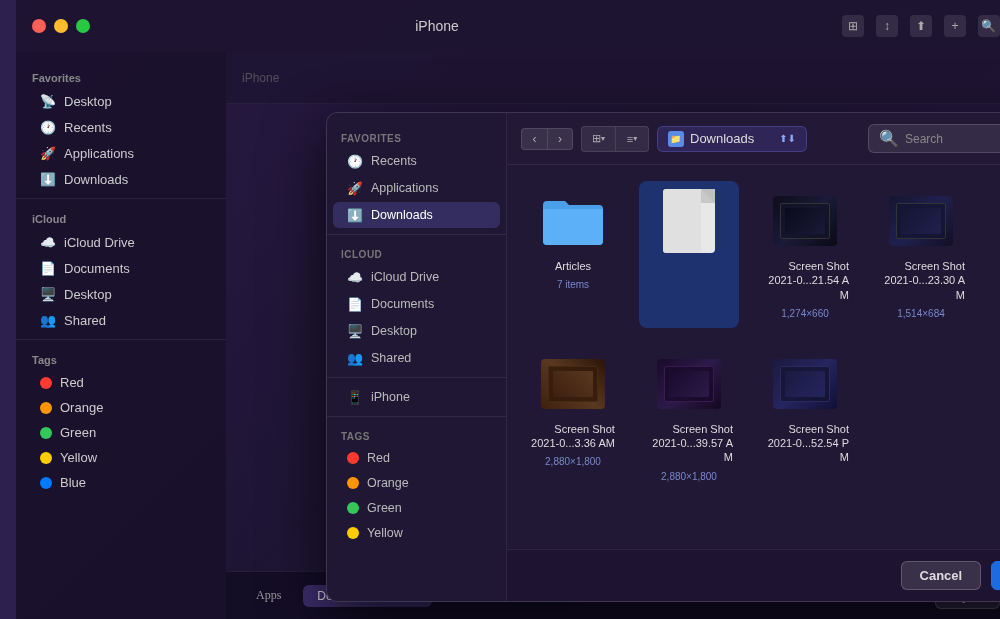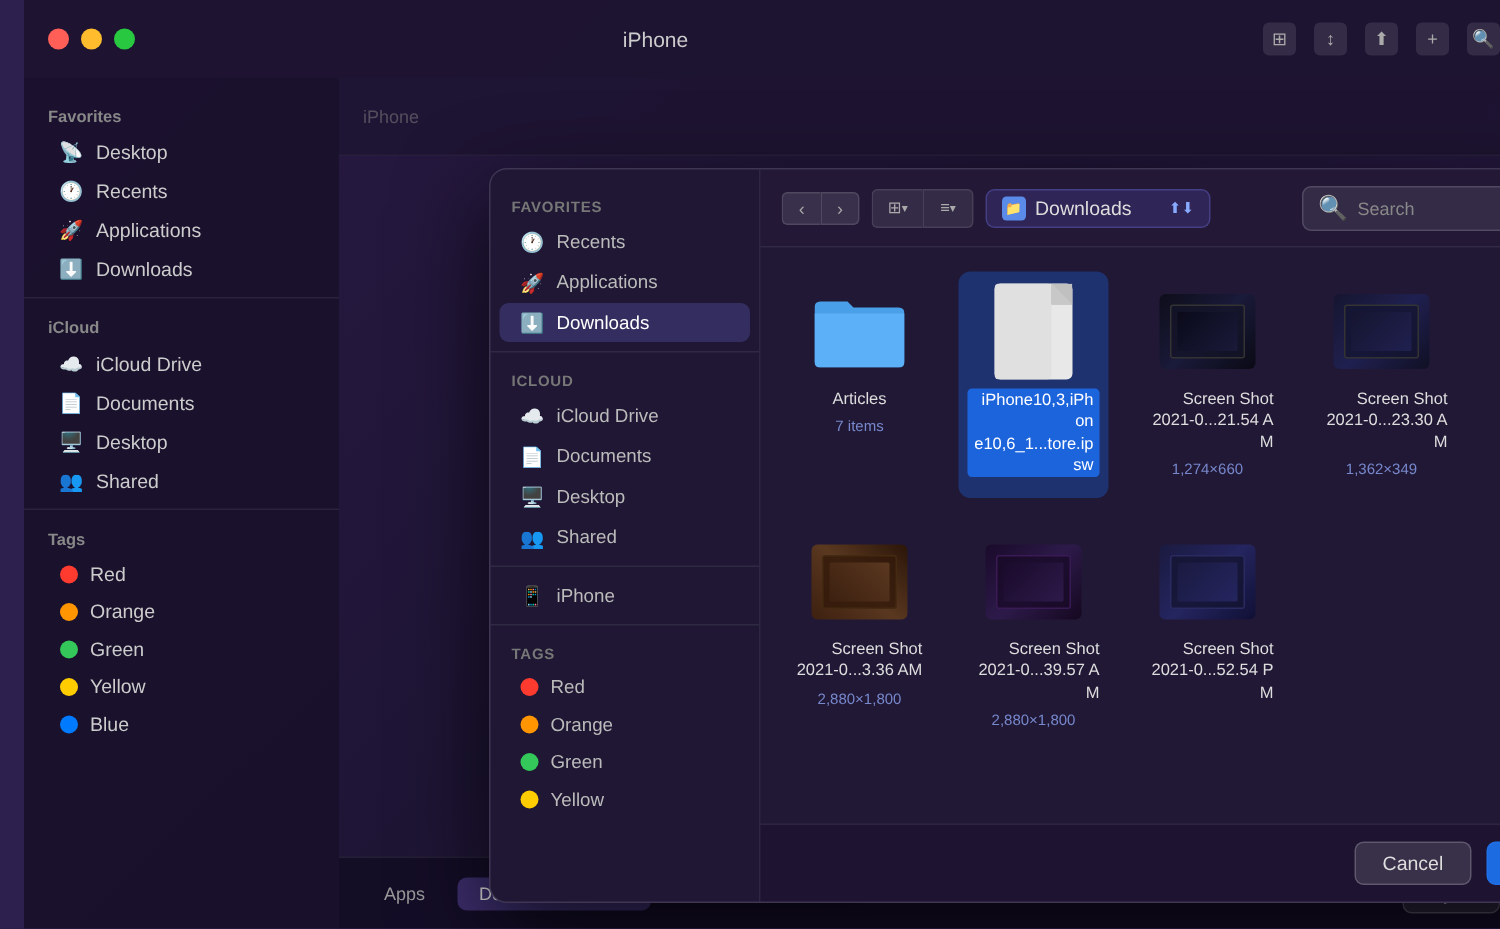--- a/index.html
+++ b/index.html
@@ -441,20 +441,21 @@
       border-top: 1px solid rgba(255,255,255,0.07);
     }
     .btn-cancel {
       padding: 6px 18px;
       background: rgba(255,255,255,0.12);
       border: 1px solid rgba(255,255,255,0.2);
       border-radius: 6px;
       color: #ddd;
       font-size: 13px;
       cursor: pointer;
+      font-weight: bold;
     }
     .btn-open {
       padding: 6px 22px;
       background: #1c6be0;
       border: 1px solid #2070e8;
       border-radius: 6px;
       color: white;
       font-size: 13px;
       cursor: pointer;
       font-weight: 500;
@@ -466,20 +467,21 @@
       border-radius: 6px;
       font-size: 12px;
       cursor: pointer;
     }
     .bottom-tab.active {
       background: rgba(100,80,180,0.5);
       color: #ddd;
     }
     .bottom-tab.inactive {
       color: #999;
+      font-family: Liberation Serif, serif;
     }
     .sync-btn {
       margin-left: auto;
       padding: 5px 18px;
       background: rgba(255,255,255,0.1);
       border: 1px solid rgba(255,255,255,0.2);
       border-radius: 6px;
       color: #ccc;
       font-size: 12px;
       cursor: pointer;
@@ -702,21 +704,20 @@
               <div class="file-item selected">
                 <div class="file-icon">
                   <div class="ipsw-icon">
                     <svg width="52" height="64" viewBox="0 0 52 64">
                       <rect width="38" height="64" rx="3" fill="#e0e0e0"></rect>
                       <polygon points="38,0 52,14 38,14" fill="#b0b0b0"></polygon>
                       <polygon points="38,0 38,14 52,14" fill="#c8c8c8"></polygon>
                     </svg>
                   </div>
                 </div>
-                <div class="file-name">iPhone10,3,iPhon<br>e10,6_1...tore.ipsw</div>
                 <div class="file-meta"></div>
               </div>
 
               <div class="file-item">
                 <div class="file-icon">
                   <div class="ss-thumb ss-thumb-1">
                     <div style="width:50px;height:36px;background:rgba(20,20,40,0.8);border-radius:2px;border:1px solid #333;display:flex;align-items:center;justify-content:center;">
                       <div style="width:40px;height:26px;background:linear-gradient(135deg,#0a0a1a,#1a1a3a);border-radius:1px;"></div>
                     </div>
                   </div>
@@ -727,21 +728,21 @@
 
               <div class="file-item">
                 <div class="file-icon">
                   <div class="ss-thumb ss-thumb-2">
                     <div style="width:50px;height:36px;background:rgba(20,20,50,0.8);border-radius:2px;border:1px solid #333;display:flex;align-items:center;justify-content:center;">
                       <div style="width:40px;height:26px;background:linear-gradient(135deg,#151530,#202050);border-radius:1px;"></div>
                     </div>
                   </div>
                 </div>
                 <div class="file-name">Screen Shot<br>2021-0...23.30 AM</div>
-                <div class="file-meta">1,362×349</div>
+                <div class="file-meta">1,514×684</div>
               </div>
 
               <div class="file-item">
                 <div class="file-icon">
                   <div class="ss-thumb ss-thumb-3">
                     <div style="width:50px;height:36px;background:rgba(50,25,10,0.8);border-radius:2px;border:1px solid #442a10;display:flex;align-items:center;justify-content:center;">
                       <div style="width:40px;height:26px;background:linear-gradient(45deg,#3d2010,#5a3820);border-radius:1px;"></div>
                     </div>
                   </div>
                 </div>

